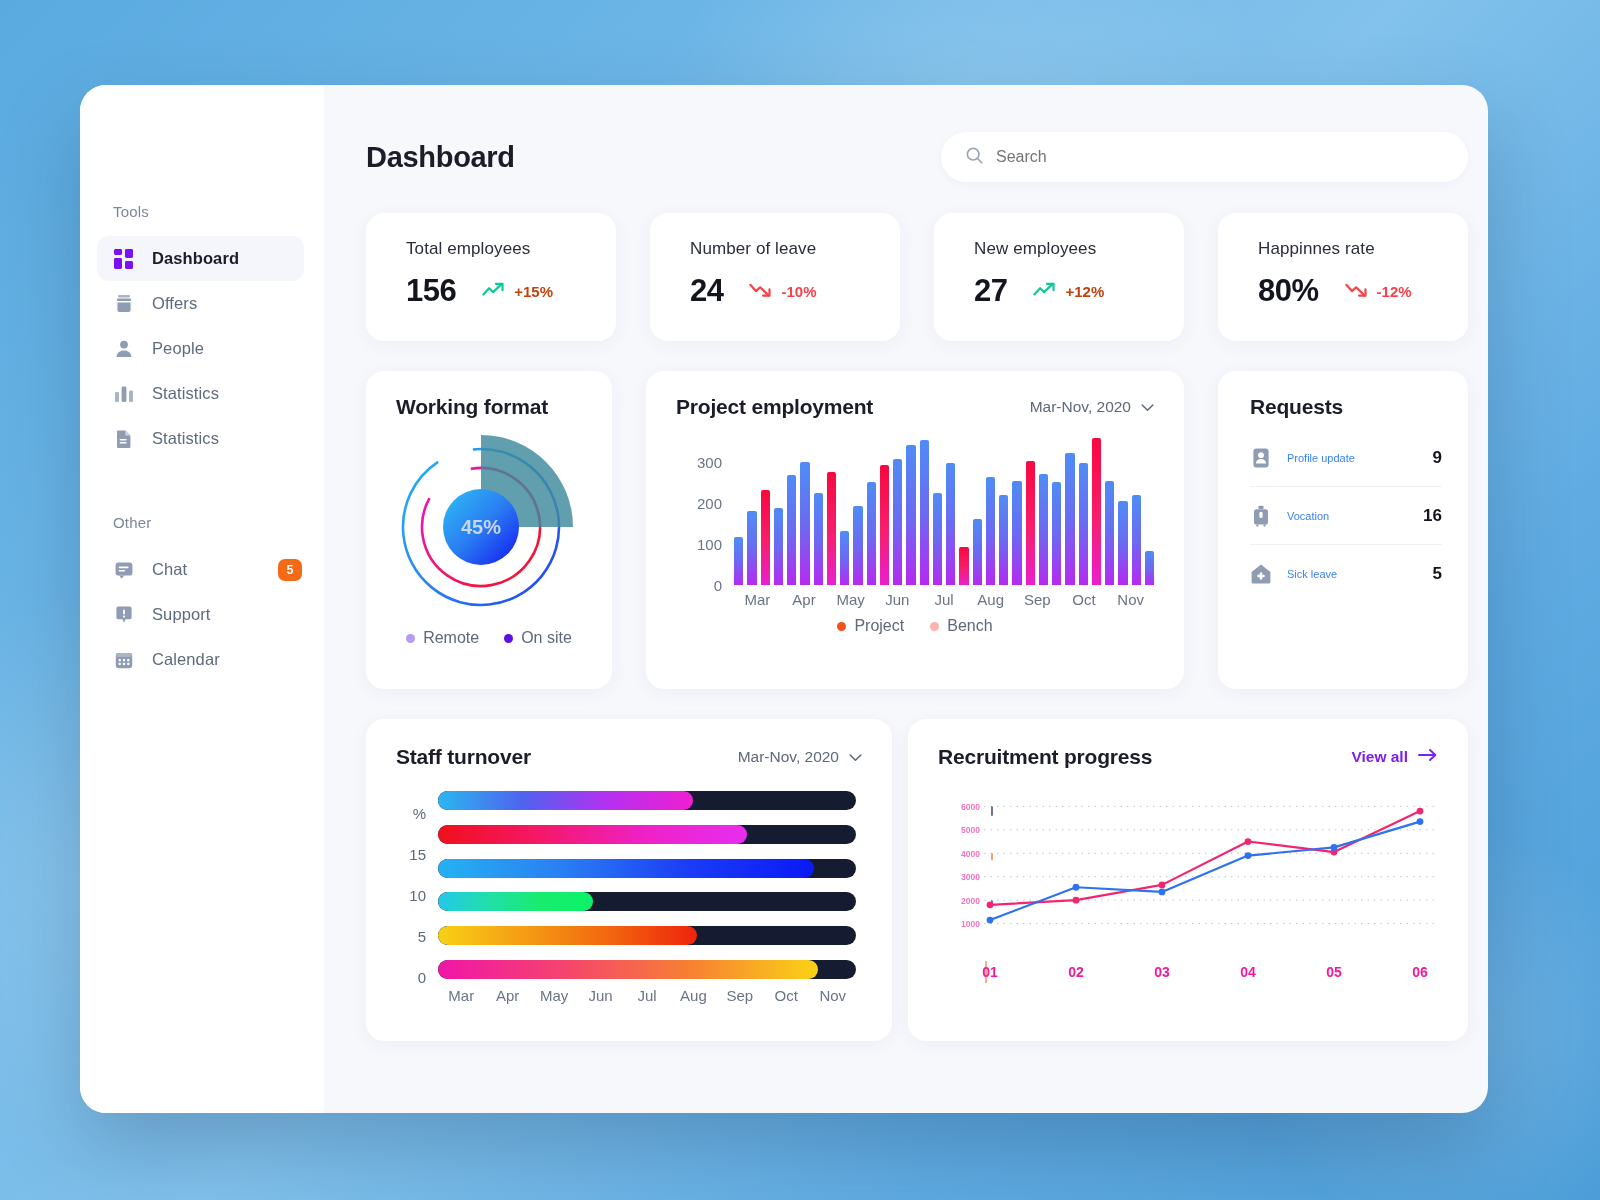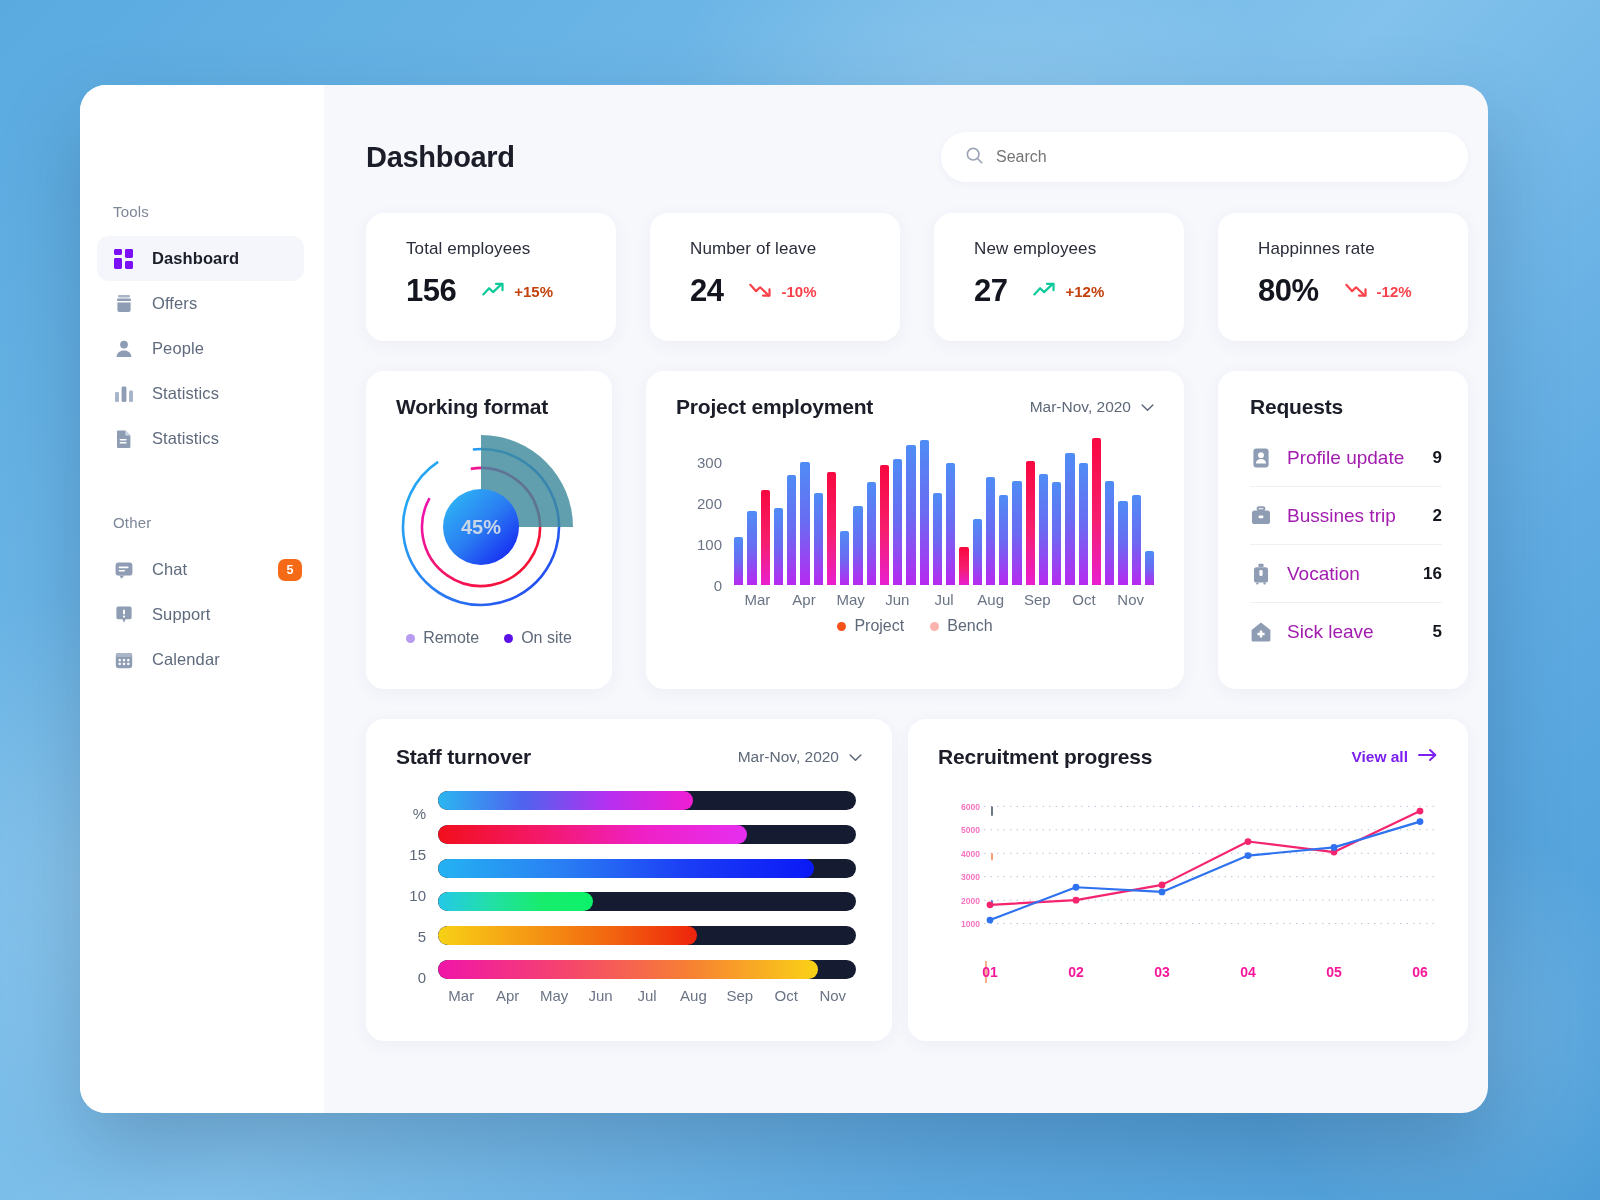--- a/index.html
+++ b/index.html
@@ -110,21 +110,21 @@
   .bar { flex: 1; border-radius: 2px 2px 0 0; }
   .xaxis { position: absolute; left: 58px; right: 0; top: 158px;
            display: flex; }
   .xlab { flex: 1; text-align: center; font-size: 15px; color: #6a7485; }
   .legend2 { position: absolute; left: 0; right: 0; top: 184px;
              display: flex; justify-content: center; gap: 26px; }
 
   
   .req-row { display: flex; align-items: center; gap: 15px; height: 58px; border-bottom: 1px solid #eef0f5; }
   .req-row:last-child { border-bottom: none; }
-  .req-label { font-size: 19px; color: #a21caf; }
+  .req-label { font-size: 11px; color: #3b82f6; }
   .req-count { margin-left: auto; font-size: 17px; font-weight: 700; color: #14161f; }
   .req-ico { width: 22px; height: 22px; flex-shrink: 0; }
 
   
   .bot-row { display: flex; gap: 16px; }
   .c-turnover { width: 526px; height: 322px; padding: 26px 30px 0 30px; }
   .c-recruit { flex: 1; height: 322px; padding: 26px 30px 0 30px; }
 
   .tn-area { position: relative; height: 210px; margin-top: 22px; }
   .tn-ylabels { position: absolute; left: 0; top: 0; width: 30px; height: 188px; }
@@ -443,29 +443,20 @@
         <div class="card-title" style="margin-bottom:10px;">Requests</div>
         <div id="req-list">
             <div class="req-row">
               <span class="req-ico"><svg width="22" height="22" viewBox="0 0 22 22">
                   <rect x="3.4" y="1.6" width="15.2" height="18.8" rx="3" fill="#8e9cb4"></rect>
                   <circle cx="11" cy="8.2" r="2.9" fill="#fff"></circle>
                   <path d="M6 16.4c0-2.7 2.3-4.3 5-4.3s5 1.6 5 4.3z" fill="#fff"></path>
                 </svg></span>
               <span class="req-label">Profile update</span>
               <span class="req-count">9</span>
-            </div>
-            <div class="req-row">
-              <span class="req-ico"><svg width="22" height="22" viewBox="0 0 22 22">
-                  <rect x="7.6" y="2.2" width="6.8" height="3" rx="1.4" fill="none" stroke="#8e9cb4" stroke-width="2"></rect>
-                  <rect x="2" y="5.6" width="18" height="13.4" rx="2.6" fill="#8e9cb4"></rect>
-                  <rect x="8.6" y="10.6" width="4.8" height="2.6" rx="1" fill="#fff"></rect>
-                </svg></span>
-              <span class="req-label">Bussines trip</span>
-              <span class="req-count">2</span>
             </div>
             <div class="req-row">
               <span class="req-ico"><svg width="22" height="22" viewBox="0 0 22 22">
                   <rect x="8.4" y="0.8" width="5.2" height="3.2" rx="1" fill="#8e9cb4"></rect>
                   <rect x="4" y="4.2" width="14" height="15.4" rx="2.6" fill="#8e9cb4"></rect>
                   <rect x="9.4" y="7" width="3.2" height="6" rx="1.2" fill="#fff"></rect>
                   <rect x="6.2" y="19.6" width="2.4" height="2" rx=".8" fill="#8e9cb4"></rect>
                   <rect x="13.4" y="19.6" width="2.4" height="2" rx=".8" fill="#8e9cb4"></rect>
                 </svg></span>
               <span class="req-label">Vocation</span>

